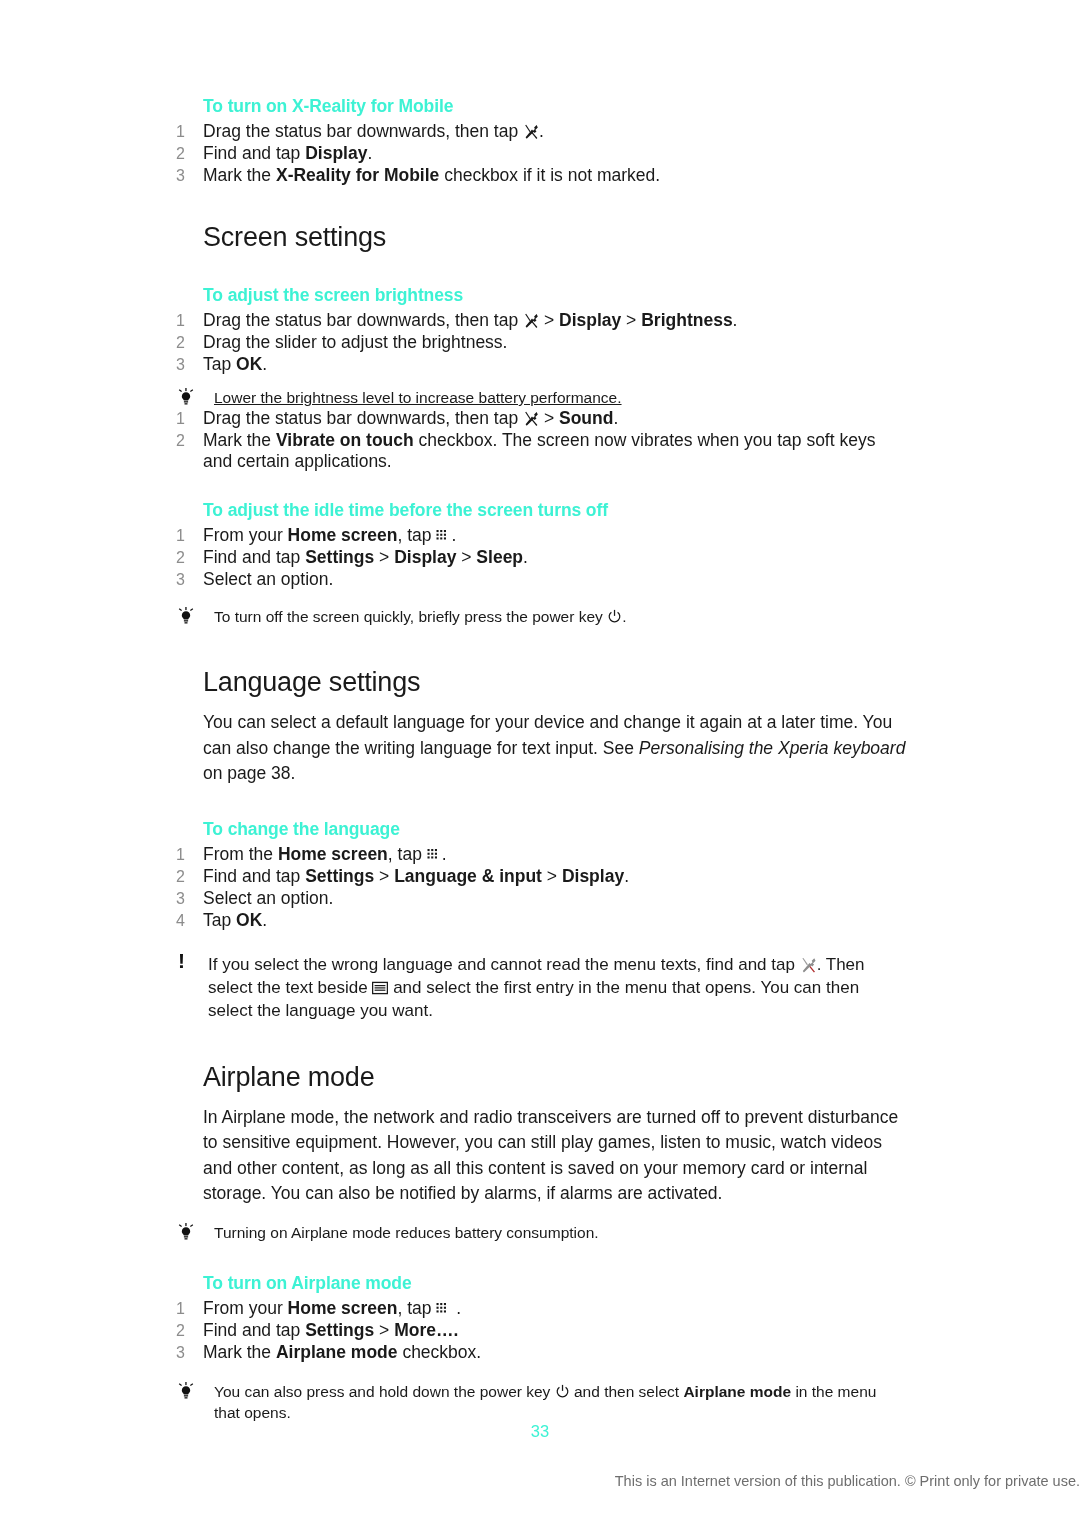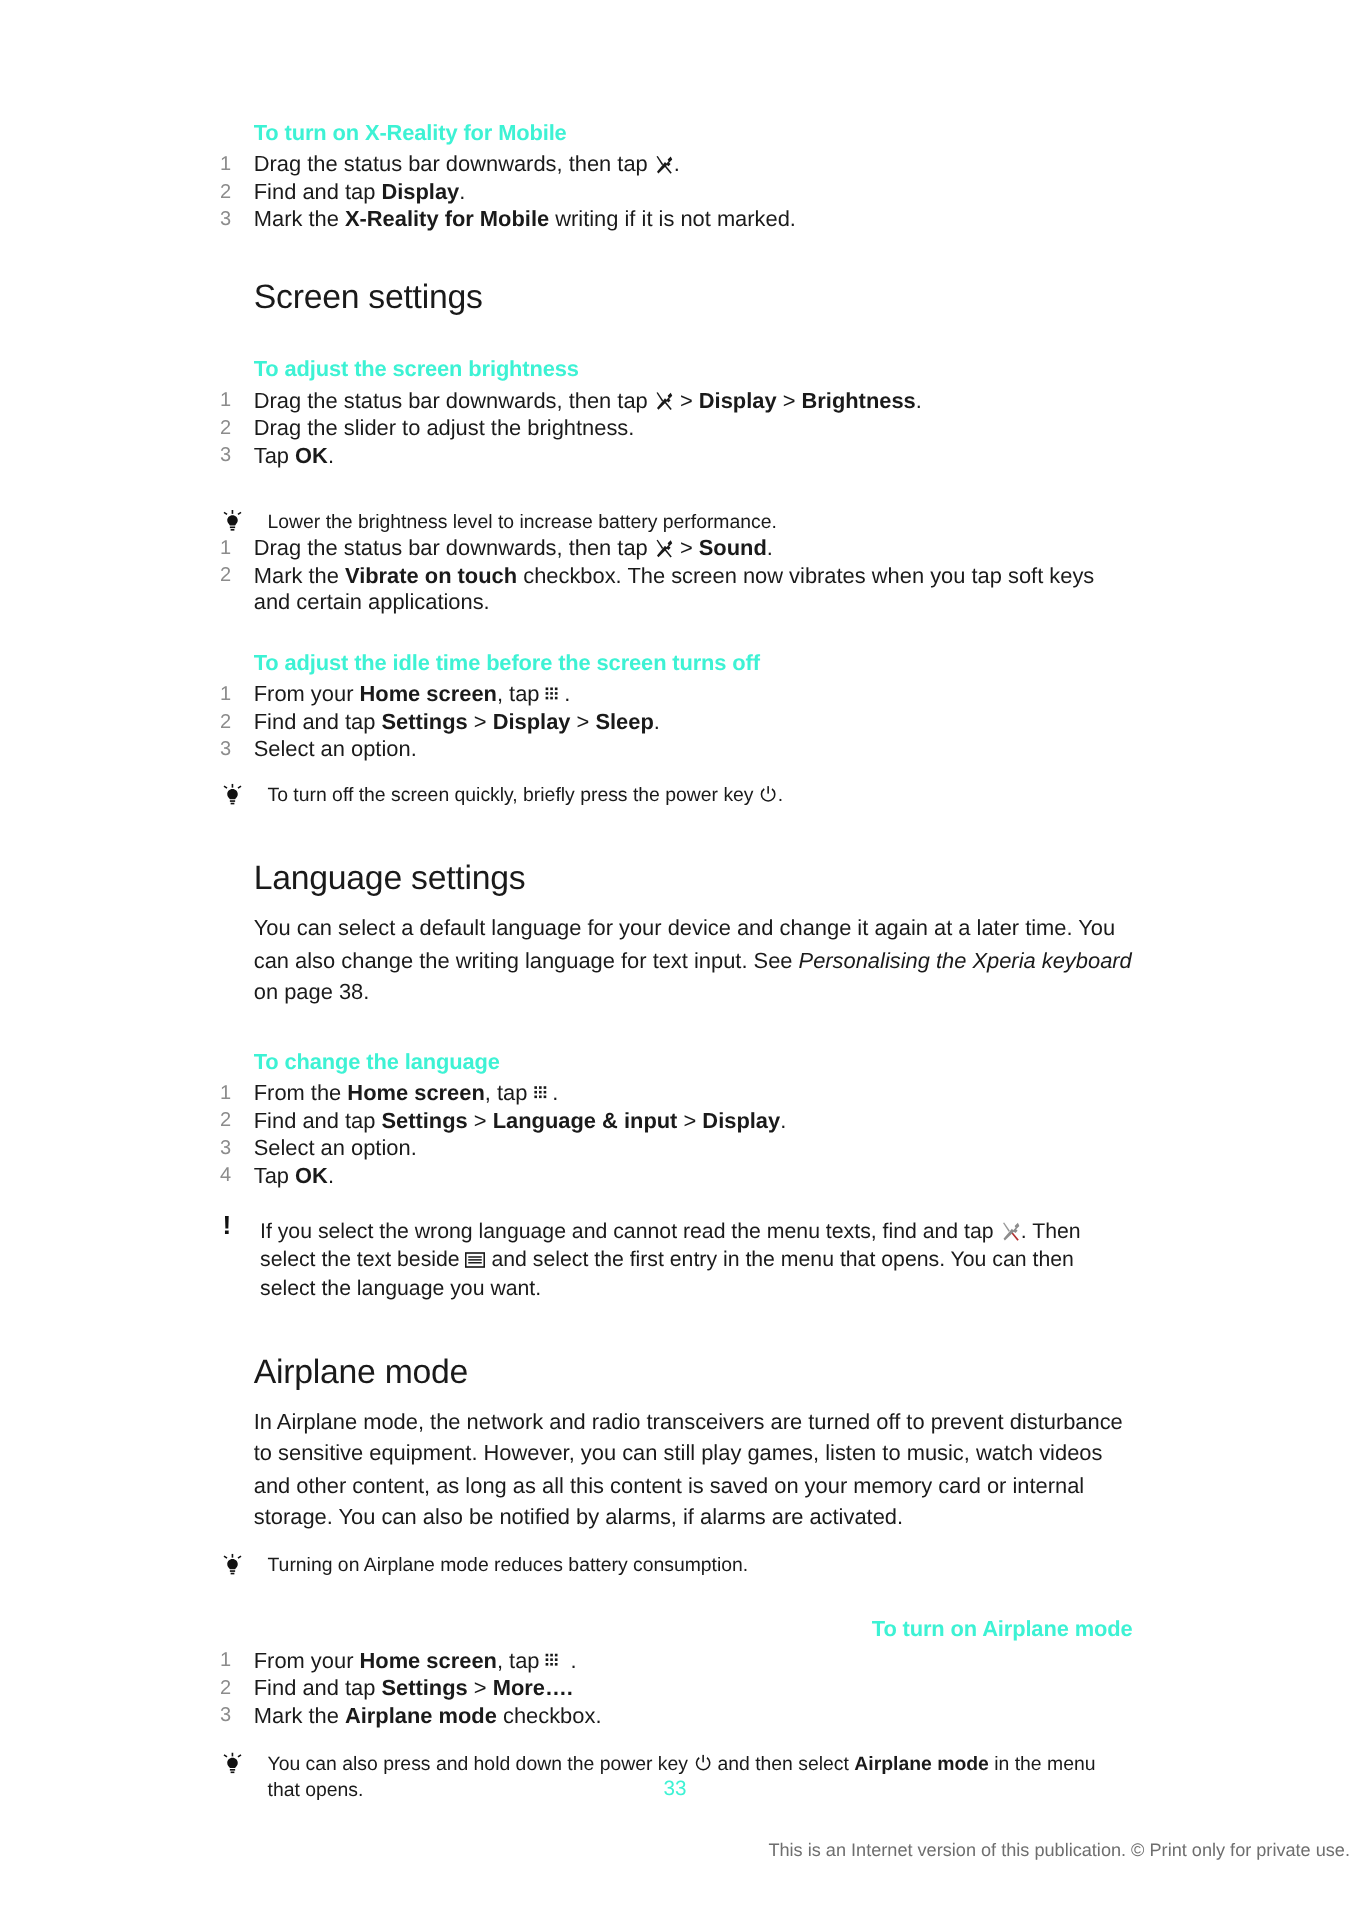--- a/index.html
+++ b/index.html
@@ -178,21 +178,21 @@
                 <path d="M8.2 8.6 L13.4 14.9 L14.4 14.1 L9.3 7.9 Z" fill="#1a1a1a"></path>
                 <path d="M13.6 1.1 L11.1 3.6 L11.9 5.0 L10.1 6.8 L9.0 5.6 L2.6 13.3 L3.7 14.7 L10.6 8.0 L11.8 9.0 L13.5 7.2 L12.3 6.1 L14.8 3.6 Z" fill="#1a1a1a"></path>
               </svg></span><span>.</span></span>
     </li>
     <li>
       <span class="num">2</span>
       <span class="txt"><span>Find and tap </span><b>Display</b><span>.</span></span>
     </li>
     <li>
       <span class="num">3</span>
-      <span class="txt"><span>Mark the </span><b>X-Reality for Mobile</b><span> writing if it is not marked.</span></span>
+      <span class="txt"><span>Mark the </span><b>X-Reality for Mobile</b><span> checkbox if it is not marked.</span></span>
     </li>
   </ol>
 
   <div class="section-block" style="margin-top:36px;">
     <h1 class="section-title">Screen settings</h1>
   </div>
 
   <h2 class="proc-title" style="margin-top:32px;">To adjust the screen brightness</h2>
   <ol class="steps">
     <li>
@@ -205,21 +205,21 @@
     </li>
     <li>
       <span class="num">2</span>
       <span class="txt">Drag the slider to adjust the brightness.</span>
     </li>
     <li>
       <span class="num">3</span>
       <span class="txt"><span>Tap </span><b>OK</b><span>.</span></span>
     </li>
   </ol>
-  <div class="note" style="margin-top:32px;">
+  <div class="note" style="margin-top:12px;text-decoration:underline;">
     <span class="note-icon">
       <svg viewBox="0 0 20 18" style="width:20px;height:18px;">
             <g fill="#111">
               <rect x="9.3" y="0" width="1.3" height="3.1"></rect>
               <rect x="2.9" y="2.1" width="3.0" height="1.2" transform="rotate(35 4.4 2.7)"></rect>
               <rect x="14.1" y="2.1" width="3.0" height="1.2" transform="rotate(-35 15.6 2.7)"></rect>
               <path d="M10 4.2 c-2.5 0 -4.2 1.9 -4.2 4.1 0 1.7 1.0 2.7 1.7 3.5 l0.4 0.6 h4.2 l0.4 -0.6 c0.7 -0.8 1.7 -1.8 1.7 -3.5 0 -2.2 -1.7 -4.1 -4.2 -4.1 z"></path>
               <rect x="7.9" y="13.2" width="4.2" height="1.3"></rect>
               <rect x="8.5" y="15.2" width="3.0" height="1.3"></rect>
             </g>
@@ -358,21 +358,21 @@
               <rect x="14.1" y="2.1" width="3.0" height="1.2" transform="rotate(-35 15.6 2.7)"></rect>
               <path d="M10 4.2 c-2.5 0 -4.2 1.9 -4.2 4.1 0 1.7 1.0 2.7 1.7 3.5 l0.4 0.6 h4.2 l0.4 -0.6 c0.7 -0.8 1.7 -1.8 1.7 -3.5 0 -2.2 -1.7 -4.1 -4.2 -4.1 z"></path>
               <rect x="7.9" y="13.2" width="4.2" height="1.3"></rect>
               <rect x="8.5" y="15.2" width="3.0" height="1.3"></rect>
             </g>
           </svg>
     </span>
     <span>Turning on Airplane mode reduces battery consumption.</span>
   </div>
 
-  <h2 class="proc-title" style="margin-top:30px;text-align:right;">To turn on Airplane mode</h2>
+  <h2 class="proc-title" style="margin-top:30px;">To turn on Airplane mode</h2>
   <ol class="steps">
     <li>
       <span class="num">1</span>
       <span class="txt"><span>From your </span><b>Home screen</b><span>, tap </span><span class="icn icn-grid"><svg viewBox="0 0 15 14">
                 <g fill="#1a1a1a">
                   <rect x="0.5" y="1" width="2.1" height="2.1"></rect>
                   <rect x="4.2" y="1" width="2.1" height="2.1"></rect>
                   <rect x="7.9" y="1" width="2.1" height="2.1"></rect>
                   <rect x="0.5" y="4.7" width="2.1" height="2.1"></rect>
                   <rect x="4.2" y="4.7" width="2.1" height="2.1"></rect>

